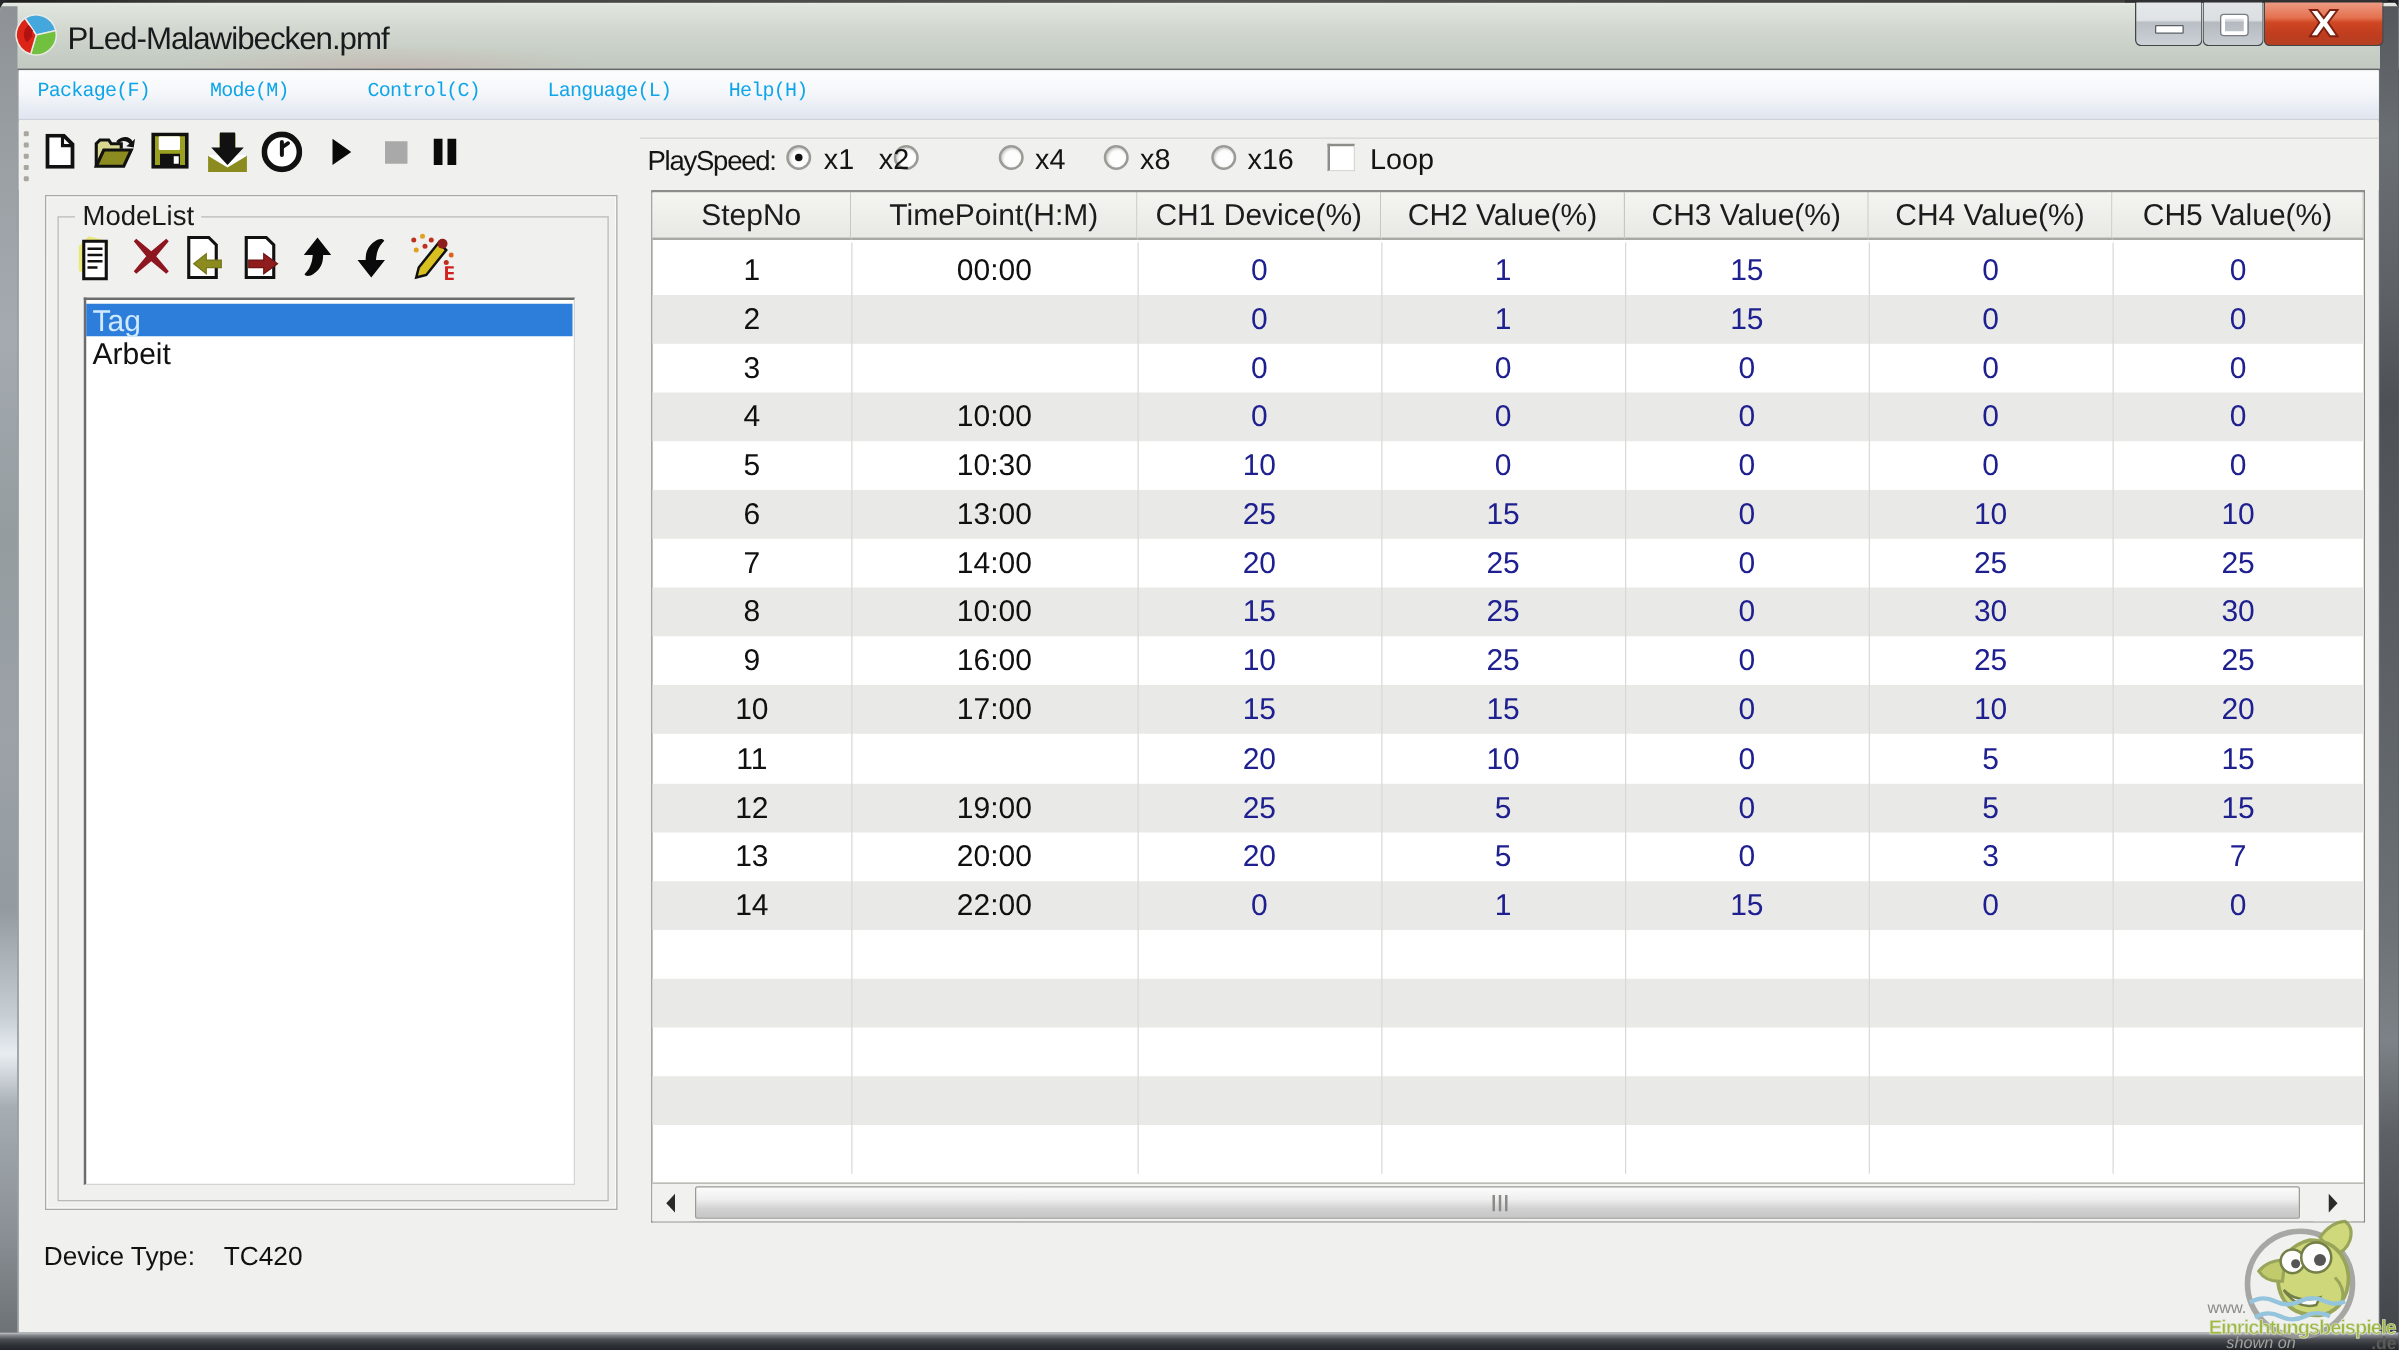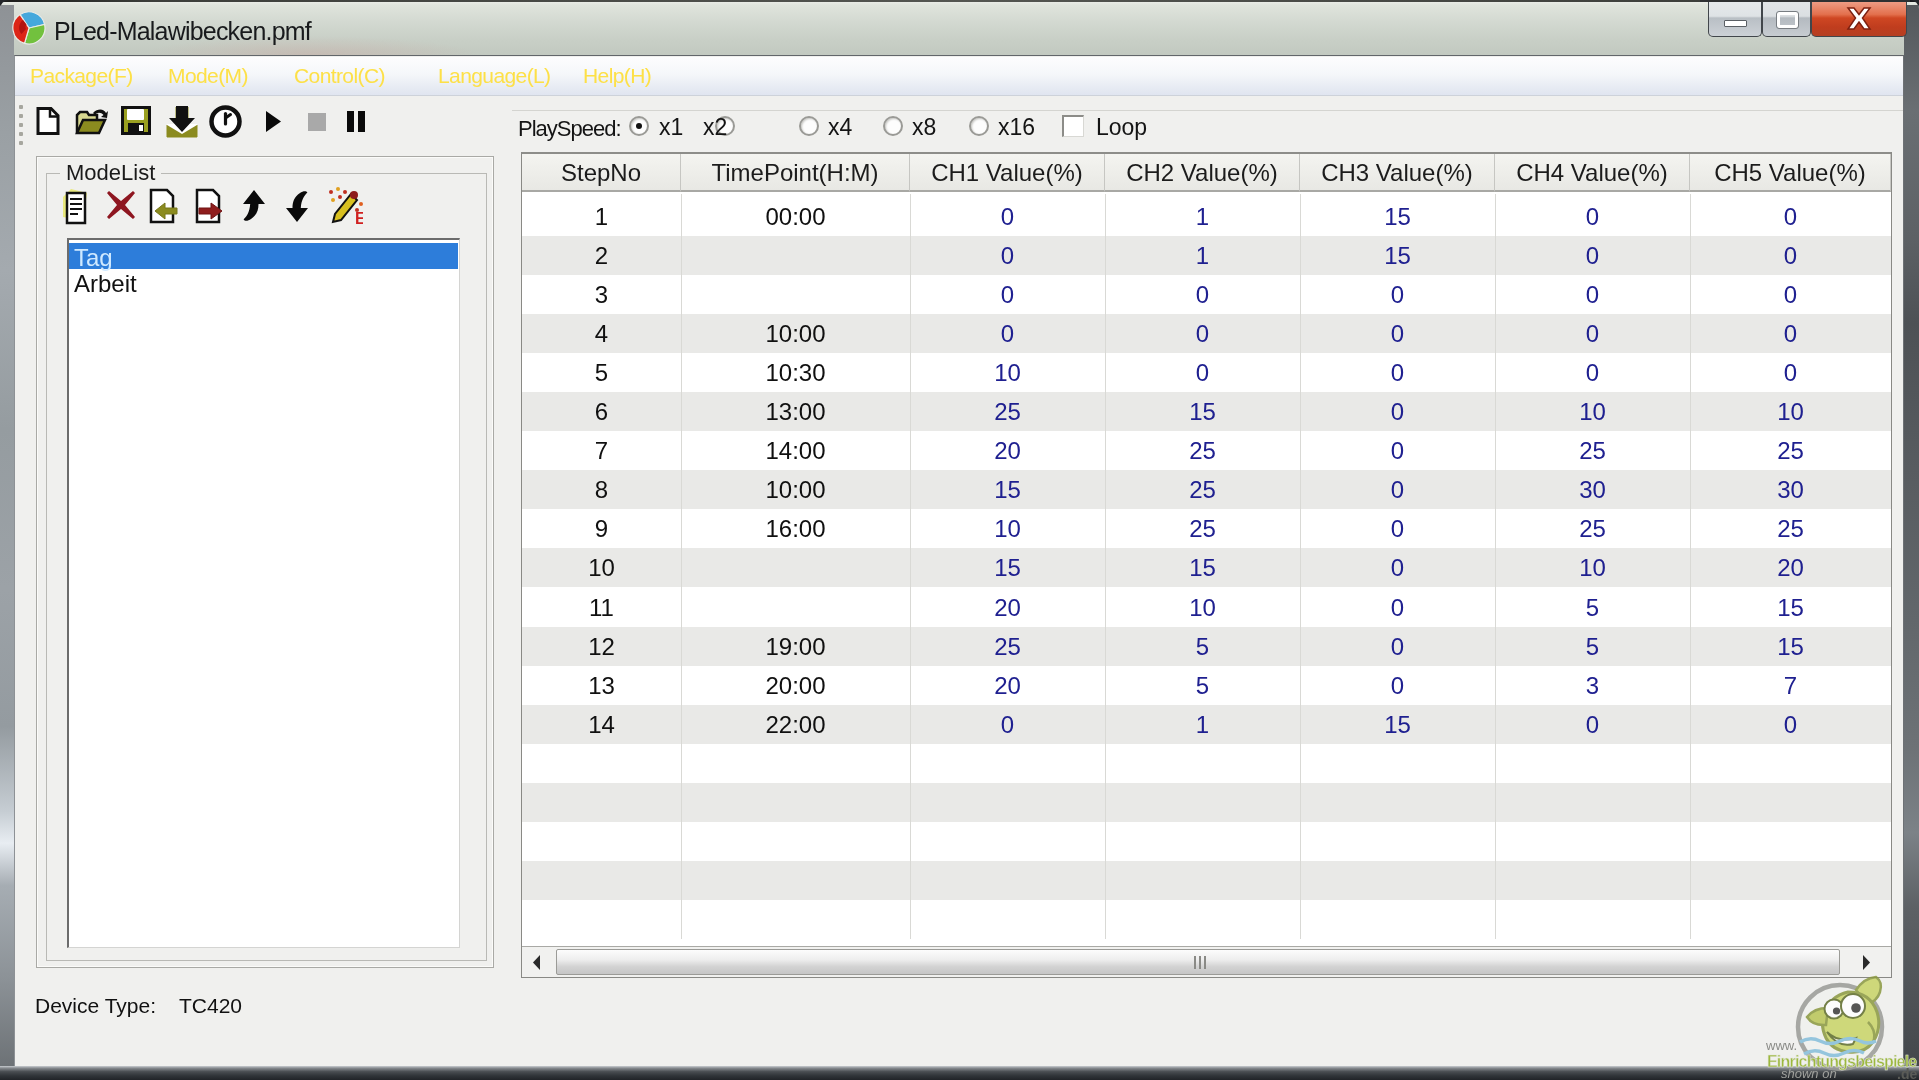--- a/index.html
+++ b/index.html
@@ -36,21 +36,21 @@
     background:linear-gradient(180deg,#e6e9ec 0%,#dfe3e6 45%,#b9bfc5 50%,#ccd1d6 100%); }
   #btnmax { left:1762px; width:49px;
     background:linear-gradient(180deg,#e2e5e8 0%,#dbdfe2 45%,#b4bac0 50%,#c7ccd1 100%); }
   #btnclose { left:1811px; width:96px;
     background:linear-gradient(180deg,#efa28c 0%,#e3704d 40%,#cf4723 50%,#c03d1e 75%,#b53f22 100%); }
 
   
   #menubar { left:15px; top:57px; width:1888px; height:39px;
     background:linear-gradient(180deg,#fdfdfe 0%,#f5f7fa 45%,#e7ebf3 80%,#e0e5f0 100%);
     border-bottom:1px solid #cdd2da; }
-  .menuitem { position:absolute; top:64px; font-size:21px; letter-spacing:-0.6px; color:#fde047; }
+  .menuitem { position:absolute; top:64px; font-size:16px; letter-spacing:-0.6px; color:#0ea5e9;font-family:Liberation Mono, monospace; }
 
   
   #toolbar { left:15px; top:97px; width:1888px; height:55px; background:#f0f0ee; }
   .dot { position:absolute; width:4px; height:4px; background:#a7a79f; border-radius:1px; }
 
   
   #panel { left:36px; top:156px; width:458px; height:812px; background:#f0f0ee;
     border:1px solid #a9a9a5; box-shadow:inset 0 0 0 1px #fbfbf9; }
   #groupbox { position:absolute; left:9px; top:16px; width:441px; height:788px;
     border:1px solid #b9b9b5; }
@@ -236,21 +236,21 @@
           </div>
         <div id="arbeit">Arbeit</div>
       </div>
     </div>
   </div>
 
   <div class="abs" id="table">
     <div id="thead">
         <div class="hdr" style="left:0px;width:159px">StepNo</div>
         <div class="hdr" style="left:159px;width:229px">TimePoint(H:M)</div>
-        <div class="hdr" style="left:388px;width:195px">CH1 Value(%)</div>
+        <div class="hdr" style="left:388px;width:195px">CH1 Device(%)</div>
         <div class="hdr" style="left:583px;width:195px">CH2 Value(%)</div>
         <div class="hdr" style="left:778px;width:195px">CH3 Value(%)</div>
         <div class="hdr" style="left:973px;width:195px">CH4 Value(%)</div>
         <div class="hdr" style="left:1168px;width:201px">CH5 Value(%)</div>
       </div>
     <div id="tbody">
         <div class="row" style="top:43px">
           <div class="cell blk" style="left:0px;width:159px">1</div>
           <div class="cell blk" style="left:159px;width:229px">00:00</div>
           <div class="cell navy" style="left:388px;width:195px">0</div>
@@ -324,20 +324,21 @@
           <div class="cell blk" style="left:0px;width:159px">9</div>
           <div class="cell blk" style="left:159px;width:229px">16:00</div>
           <div class="cell navy" style="left:388px;width:195px">10</div>
           <div class="cell navy" style="left:583px;width:195px">25</div>
           <div class="cell navy" style="left:778px;width:195px">0</div>
           <div class="cell navy" style="left:973px;width:195px">25</div>
           <div class="cell navy" style="left:1168px;width:201px">25</div>
         </div>
         <div class="row gray" style="top:394.45px">
           <div class="cell blk" style="left:0px;width:159px">10</div>
+          <div class="cell blk" style="left:159px;width:229px">17:00</div>
           <div class="cell navy" style="left:388px;width:195px">15</div>
           <div class="cell navy" style="left:583px;width:195px">15</div>
           <div class="cell navy" style="left:778px;width:195px">0</div>
           <div class="cell navy" style="left:973px;width:195px">10</div>
           <div class="cell navy" style="left:1168px;width:201px">20</div>
         </div>
         <div class="row" style="top:433.5px">
           <div class="cell blk" style="left:0px;width:159px">11</div>
           <div class="cell navy" style="left:388px;width:195px">20</div>
           <div class="cell navy" style="left:583px;width:195px">10</div>

